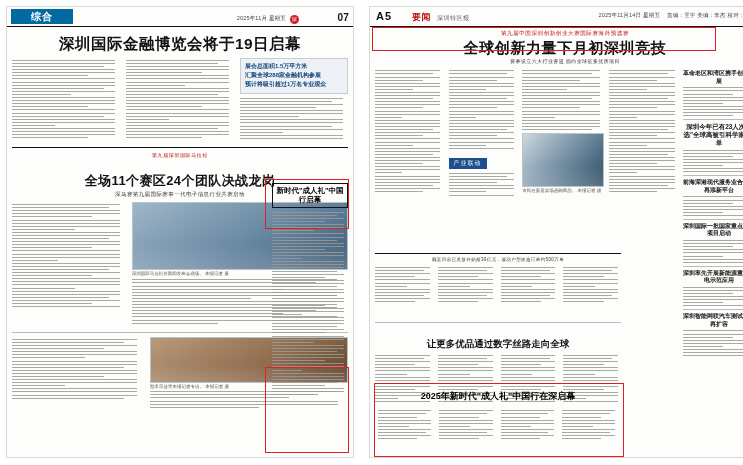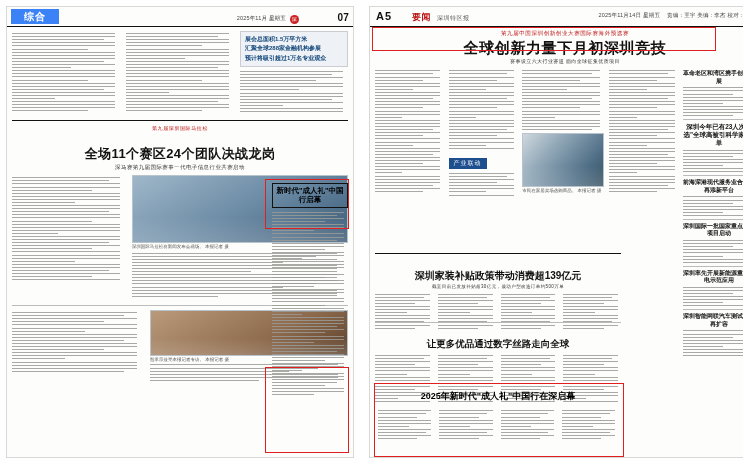--- a/index.html
+++ b/index.html
@@ -33,26 +33,26 @@
   .masthead {
     position: relative;
     height: 20px;
     border-bottom: 1px solid #111;
     padding: 0 4px;
     box-sizing: border-box;
   }
   .mast-badge {
     position: absolute;
     left: 4px; top: 2px;
-    background: #3b82f6;
+    background: #0369a1;
     color: #fff;
     font-size: 10px;
     font-weight: bold;
     letter-spacing: 1px;
-    padding: 2px 13px;
+    padding: 2px 20px;
     line-height: 11px;
   }
   .mast-badge.plain {
     background: none;
     color: #111;
     border: none;
     font-size: 11px;
     padding: 2px 2px;
   }
   .mast-sec {
@@ -204,20 +204,21 @@
       <div class="mast-badge">综合</div>
       <div class="mast-right">
         <span>2025年11月 星期五</span>
         <span class="dot">深</span>
         <span class="pg">07</span>
       </div>
     </div>
 
     <div style="padding:4px 5px 0 5px;">
 
+      <div class="hl" style="font-size:15.5px;text-align:center;letter-spacing:.5px;margin:4px 0 5px;">深圳国际金融博览会将于19日启幕</div>
 
       <div class="colwrap" style="gap:6px;">
         <div class="col body-lines">
           <i class="s95"></i>
             <i class="s95"></i>
             <i class="s85"></i>
             <i class="s95"></i>
             <i class="s95"></i>
             <i class="s70"></i>
           <i class="s95"></i>
@@ -725,21 +726,20 @@
             <i class="s55"></i>
           <i class="s95"></i>
             <i class="s85"></i>
             <i class="s95"></i>
         </div>
       </div>
     </div>
 
     <div style="position:absolute; left:5px; top:243px; width:246px;">
       <div class="rule-h"></div>
-      <div class="hl" style="font-size:10px;text-align:center;">深圳家装补贴政策带动消费超139亿元</div>
       <div class="sub-hd" style="font-size:4.5px;">截至目前已发放补贴超30亿元，撬动户型改造订单约500万单</div>
       <div class="colwrap" style="margin-top:3px;gap:5px;">
         <div class="col body-lines">
           <i class="s95"></i>
             <i class="s85"></i>
             <i class="s95"></i>
             <i class="s70"></i>
             <i class="s95"></i>
             <i class="s95"></i>
           <i class="s55"></i>

